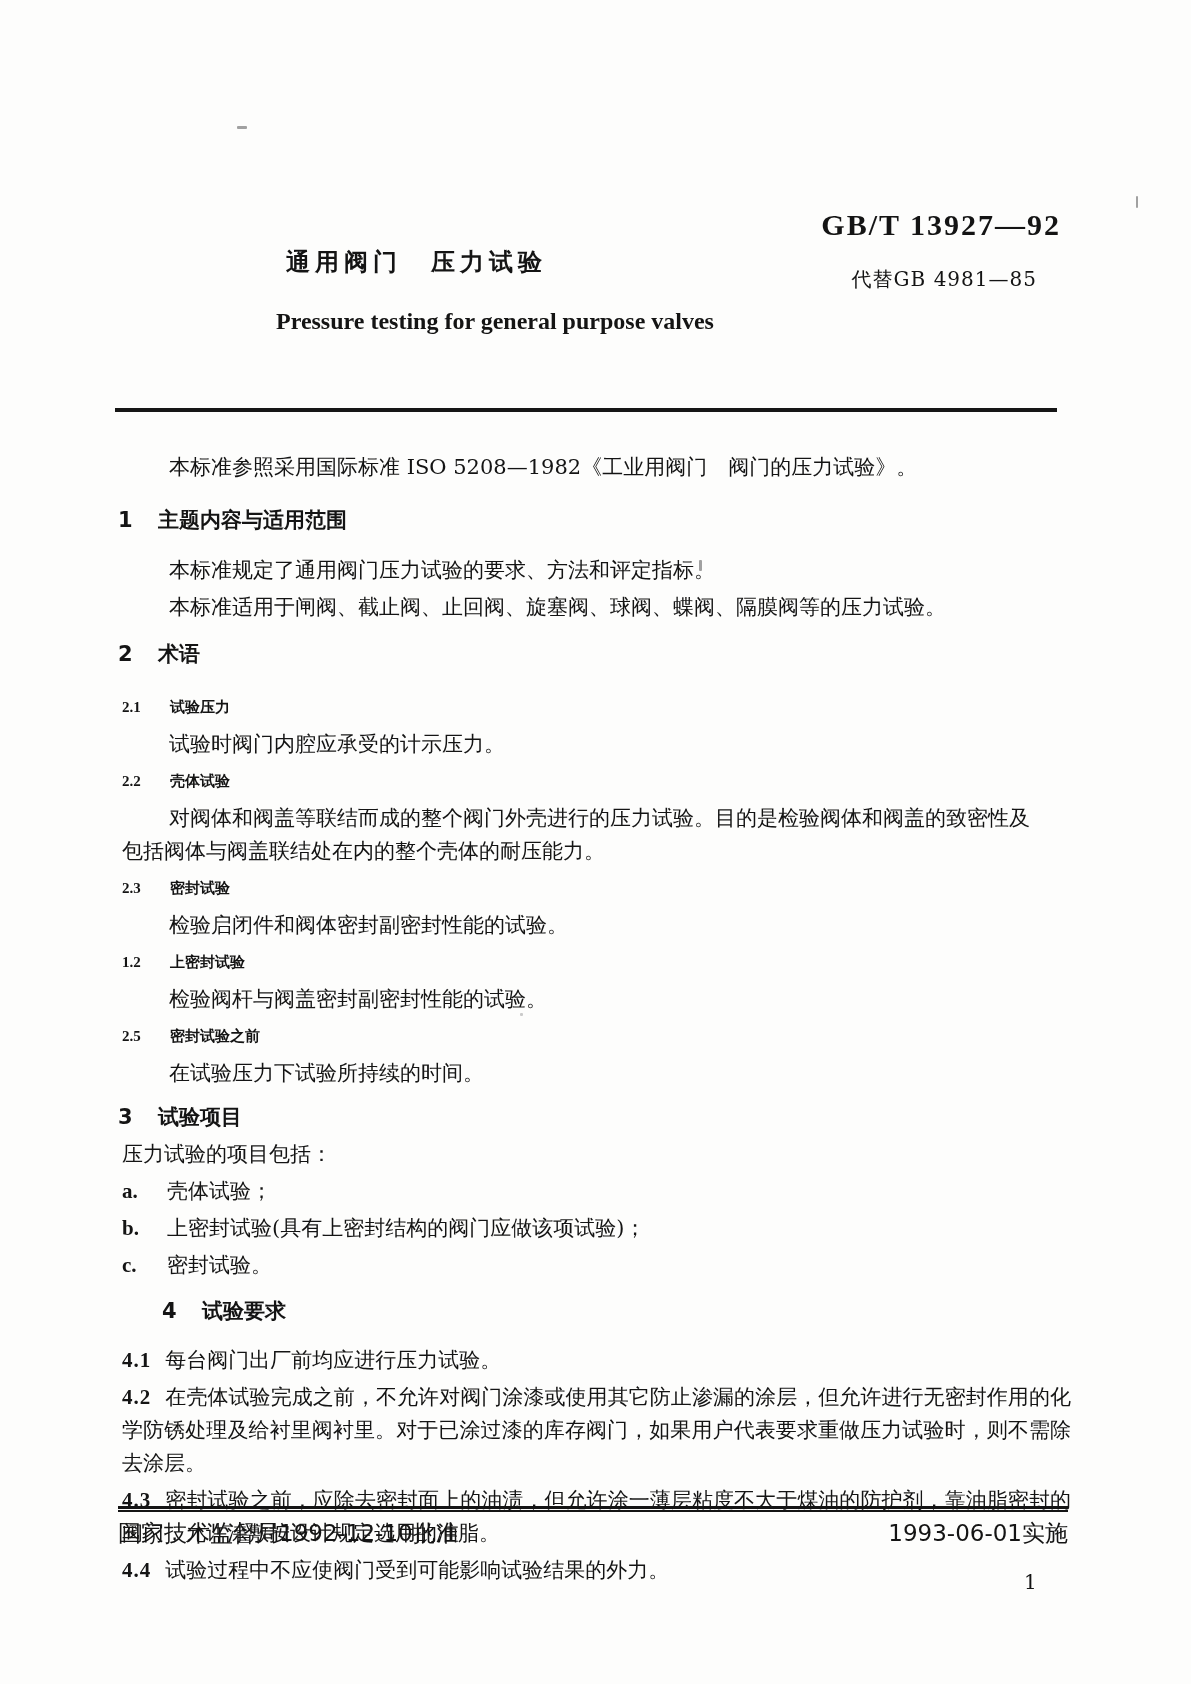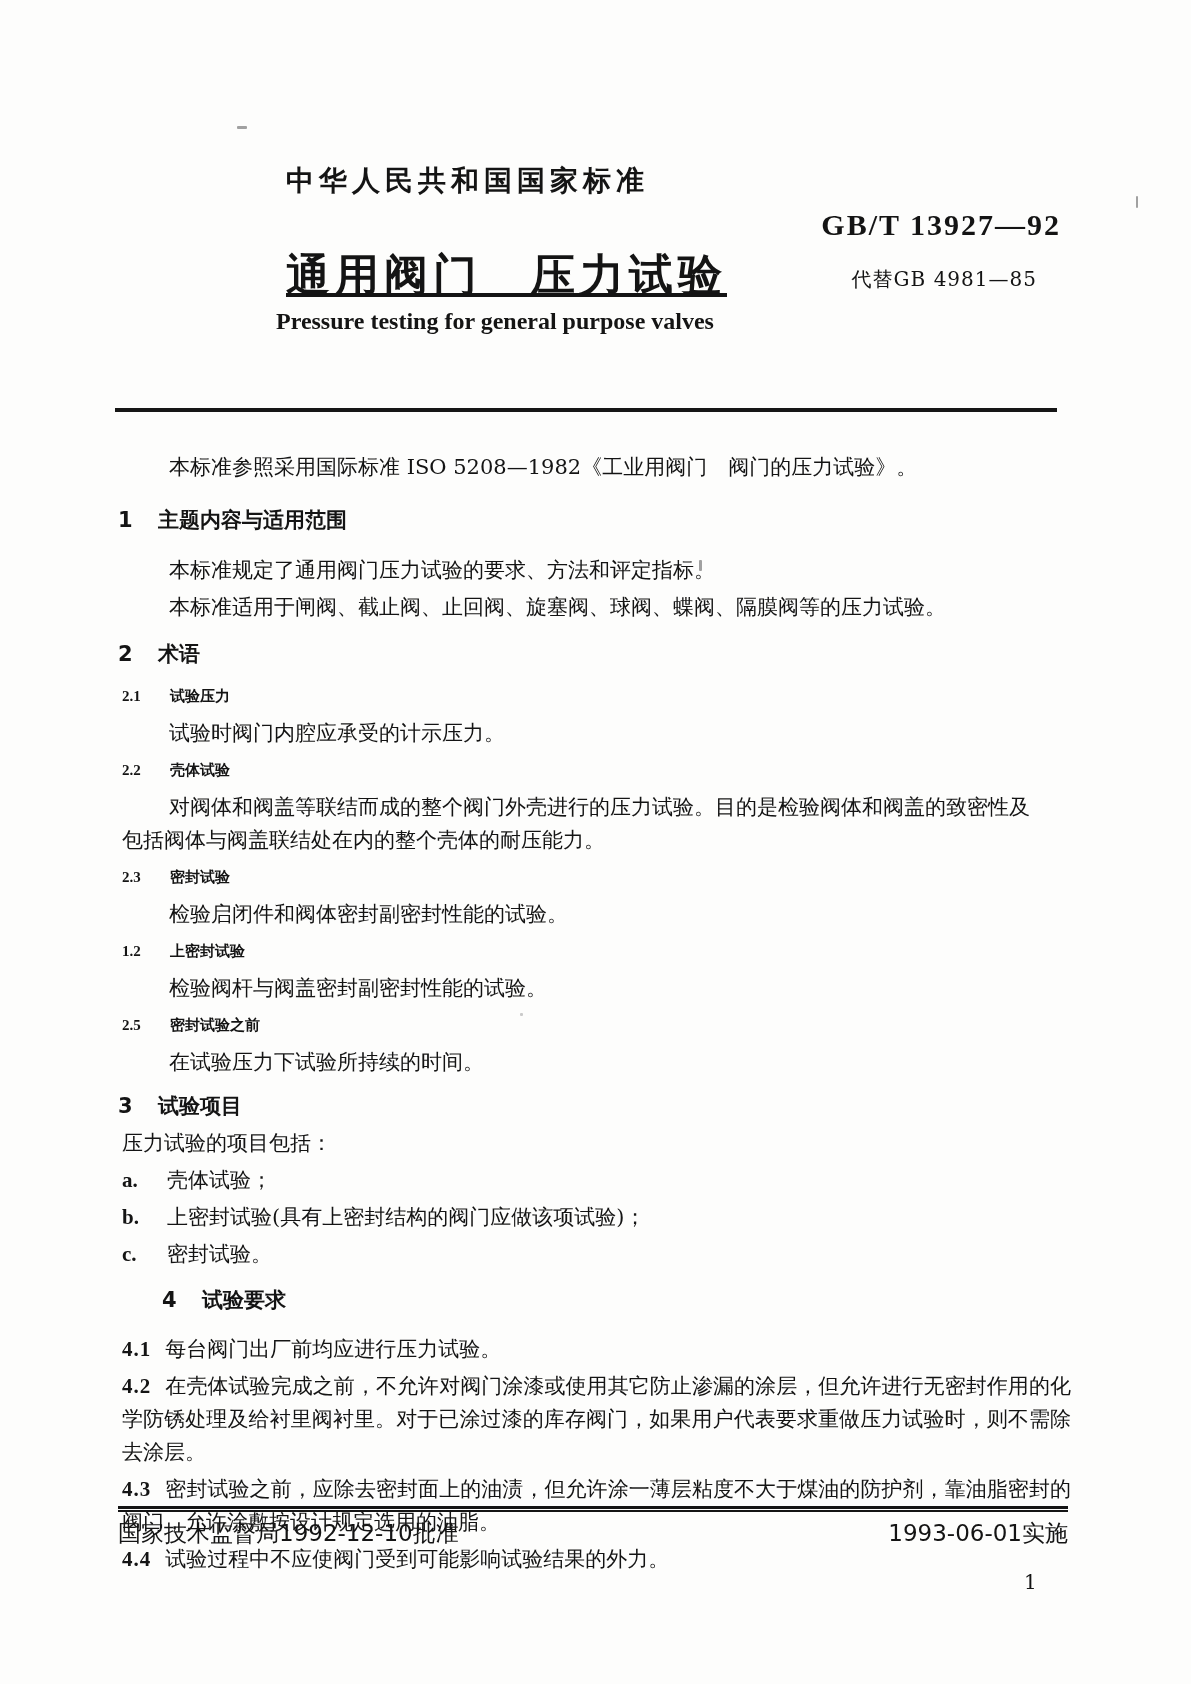--- a/index.html
+++ b/index.html
@@ -21,21 +21,21 @@
     font-weight:bold; font-size:28px; letter-spacing:5px; white-space:nowrap;
   }
   .std-code {
     position:absolute; right:14px; top:48px;
     font-family:"Liberation Serif","DejaVu Serif",serif;
     font-weight:bold; font-size:30px; letter-spacing:2px; white-space:nowrap;
   }
   .title-cn {
     position:absolute; left:168px; top:86px;
     font-family:"DejaVu Sans","Liberation Sans",sans-serif;
-    font-weight:bold; font-size:44px; letter-spacing:5px; white-space:nowrap;text-decoration:underline;
+    font-weight:bold; font-size:24px; letter-spacing:5px; white-space:nowrap;
   }
   .replaces {
     position:absolute; right:38px; top:106px;
     font-size:20px; letter-spacing:1px; white-space:nowrap;
   }
   .title-en {
     position:absolute; left:158px; top:148px;
     font-family:"Liberation Serif","DejaVu Serif",serif;
     font-weight:bold; font-size:24px; white-space:nowrap;
   }
@@ -47,21 +47,21 @@
   }
   .doc-body p { margin:4px; }
   .indent { text-indent:47px; }
   .just { text-align:justify; }
   h2.sec {
     font-family:"DejaVu Sans","Liberation Sans",sans-serif;
     font-weight:bold; font-size:21px; line-height:33px;
   }
   h2.sec .secnum { display:inline-block; min-width:26px; margin-right:14px; }
   .sec1 { margin-top:20px; margin-bottom:17px; }
-  .sec2 { margin-top:14px; margin-bottom:9px; }
+  .sec2 { margin-top:14px; margin-bottom:20px; }
   .sec3 { margin-top:11px; }
   .sec4 { margin-top:13px; margin-bottom:16px;margin-left:44px; }
   .term-head {
     font-family:"DejaVu Sans","Liberation Sans",sans-serif;
     font-weight:bold; font-size:15px; line-height:33px;
   }
   .term-head .tnum { display:inline-block; min-width:34px; margin-right:14px; font-family:"Liberation Serif","DejaVu Serif",serif; }
   .term-def { text-indent:47px; max-width:908px; }
   .lead { margin-left:48px; }
   .list-item { margin-left:48px; }
@@ -83,21 +83,20 @@
   .speck.s2 { left:1136px; top:196px; width:2px; height:12px; }
   .speck.s3 { left:699px; top:560px; width:3px; height:11px; }
   .speck.s4 { left:520px; top:1013px; width:3px; height:3px; opacity:.3; }
 </style>
 </head>
 <body>
 
 <div class="page">
 
   <div class="header">
-    <div class="org-title">中华人民共和国国家标准</div>
     <div class="std-code">GB/T 13927—92</div>
     <div class="title-cn">通用阀门　压力试验</div>
     <div class="replaces">代替GB 4981—85</div>
     <div class="title-en">Pressure testing for general purpose valves</div>
     <div class="header-rule"></div>
   </div>
 
   <div class="doc-body">
 
     <p class="indent">本标准参照采用国际标准 ISO 5208—1982《工业用阀门　阀门的压力试验》。</p>

